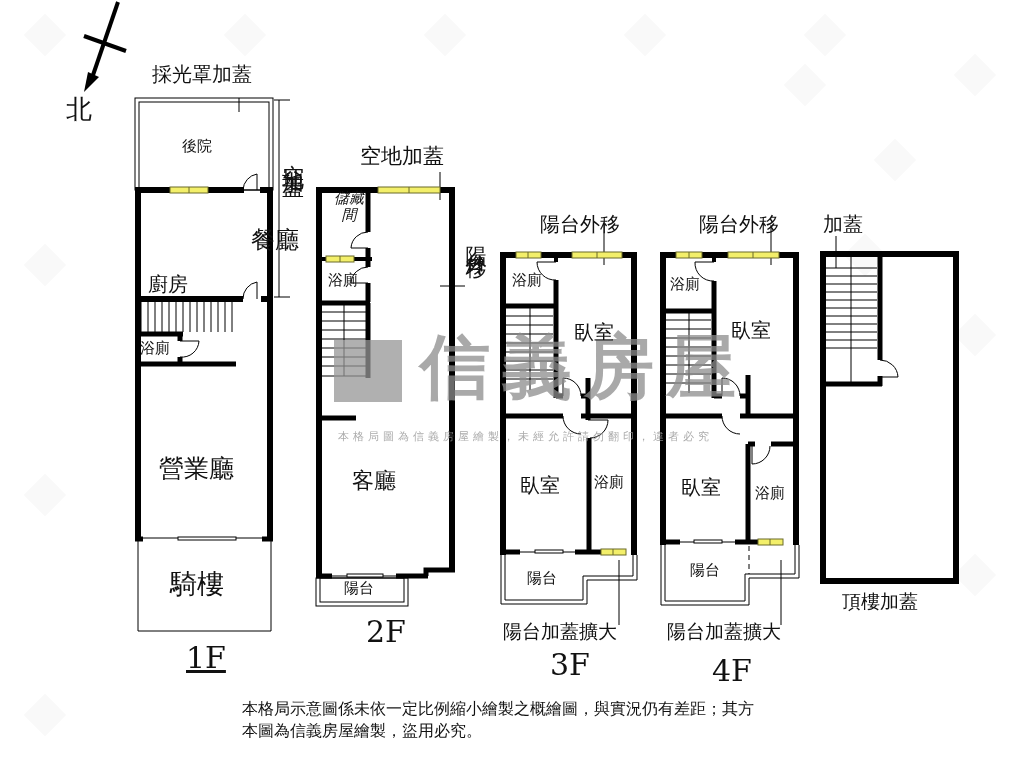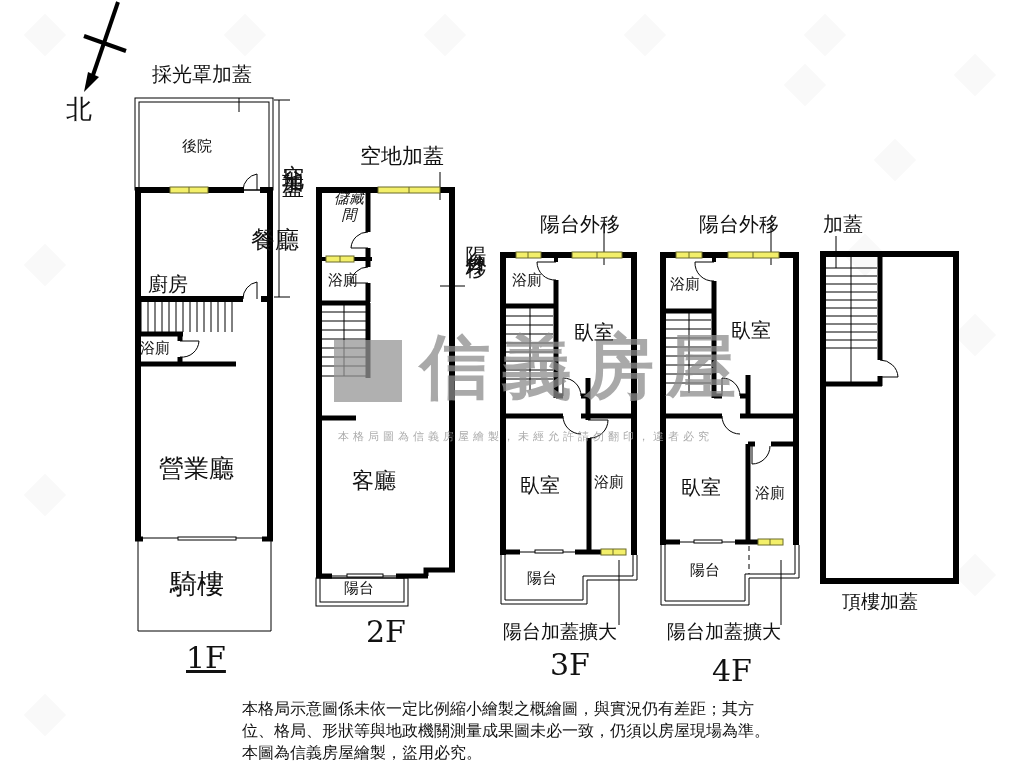--- a/index.html
+++ b/index.html
@@ -323,15 +323,14 @@
 <div class="lbl" style="left:755px;top:486px;font-size:15px;">浴廁</div>
 <div class="lbl" style="left:690px;top:563px;font-size:15px;">陽台</div>
 <div class="lbl" style="left:667px;top:622px;font-size:19px;">陽台加蓋擴大</div>
 <div class="lbl" style="left:712px;top:650px;font-size:30px;margin-top:6px;">4F</div>
 
 <div class="lbl" style="left:823px;top:214px;font-size:20px;">加蓋</div>
 <div class="lbl" style="left:842px;top:592px;font-size:19px;">頂樓加蓋</div>
 
 <div class="disclaimer">
   <div>本格局示意圖係未依一定比例縮小繪製之概繪圖，與實況仍有差距；其方</div>
-  <div>位、格局、形狀等與地政機關測量成果圖未必一致，仍須以房屋現場為準。</div>
   <div>本圖為信義房屋繪製，盜用必究。</div>
 </div>
 
 </body></html>

